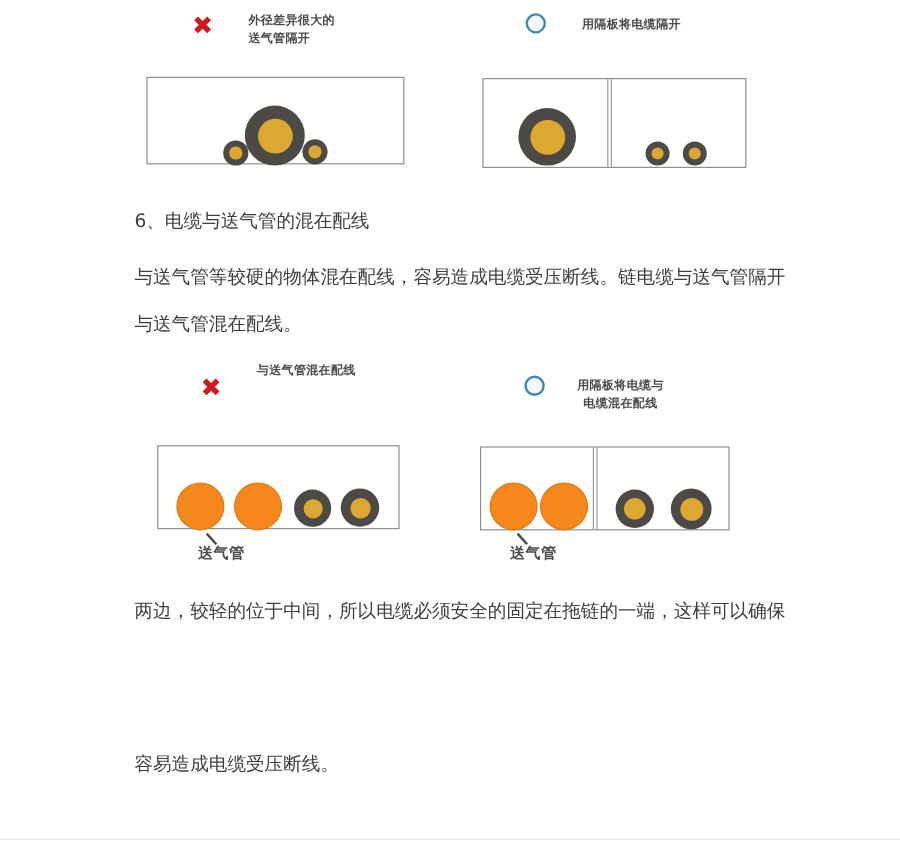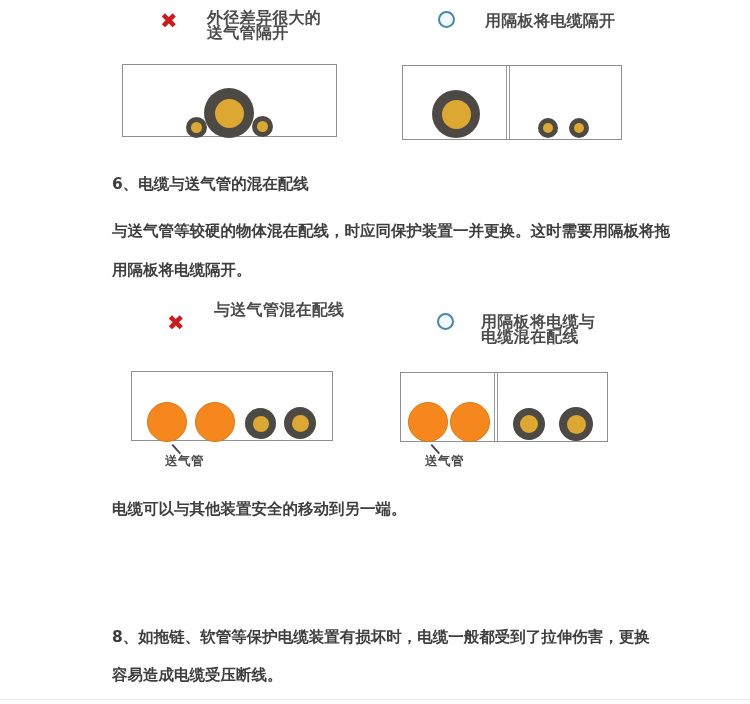--- a/index.html
+++ b/index.html
@@ -13,21 +13,21 @@
   
   .xmark {
     position:absolute; font-size:21px; line-height:1; font-weight:bold;
     color:var(--error-red,#ce1a1c);
   }
   .okcircle {
     position:absolute; width:17px; height:17px; border-radius:50%;
     border:2px solid var(--ok-blue,#4586ad); background:#f2f8fb;
   }
   .caption {
-    position:absolute; font-size:16px; line-height:15px; font-weight:bold;
+    position:absolute; font-size:10px; line-height:15px; font-weight:bold;
     color:var(--text-caption,#4b4b4b); letter-spacing:0.3px; white-space:nowrap;
   }
   
   .dbox {
     position:absolute; border:1px solid var(--box-border,#8f8f8f); background:#fff;
   }
   .partition {
     position:absolute; top:0; bottom:0; width:4px;
     border-left:1px solid #9a9a9a; border-right:1px solid #9a9a9a;
   }
@@ -42,21 +42,21 @@
   }
   .leader {
     position:absolute; width:12px; height:1.5px; background:#4a4a4a;
     transform:rotate(48deg); transform-origin:left top;
   }
   .pipe-label {
     position:absolute; font-size:12.5px; font-weight:bold; letter-spacing:0.5px;
     color:var(--text-caption,#4b4b4b); white-space:nowrap;
   }
   
-  .sec { position:absolute; white-space:nowrap;font-weight:bold; }
+  .sec { position:absolute; white-space:nowrap; }
   .sec .ln { font-size:15.5px; color:var(--text-body,#3e3e3e); }
   .heading6 { left:112px; top:174px; line-height:20px; }
   .para6    { left:112px; top:212px; line-height:39px; }
   .para7    { left:112px; top:490px; line-height:38px; }
   .para8    { left:112px; top:618px; line-height:38px; }
   .bottom-rule { position:absolute; left:0; top:699px; width:750px; height:1px; background:#e9e9e9; }
 </style>
 </head>
 <body>
 
@@ -95,31 +95,31 @@
     </div>
     <div class="cable" style="left:166px; top:52px; width:20px; height:20px;">
       <span class="core" style="width:10px; height:10px;"></span>
     </div>
   </div>
 
   <div class="sec heading6">
     <div class="ln">6、电缆与送气管的混在配线</div>
   </div>
   <div class="sec para6">
-    <div class="ln">与送气管等较硬的物体混在配线，时应同保护装置一并更换。这时需要用隔板将拖</div>
-    <div class="ln">用隔板将电缆隔开。</div>
+    <div class="ln">与送气管等较硬的物体混在配线，容易造成电缆受压断线。链电缆与送气管隔开</div>
+    <div class="ln">与送气管混在配线。</div>
   </div>
 
   <span class="xmark" style="left:167px; top:313px;">✖</span>
   <div class="caption" style="left:214px; top:302px;">
     <div>与送气管混在配线</div>
   </div>
 
   <span class="okcircle" style="left:437px; top:313px;"></span>
-  <div class="caption" style="left:481px; top:314px;">
+  <div class="caption" style="left:481px; top:314px;text-align:center;">
     <div>用隔板将电缆与</div>
     <div>电缆混在配线</div>
   </div>
 
   <div class="dbox" style="left:131px; top:371px; width:202px; height:70px;">
     <div class="pipe" style="left:15px; top:30px; width:40px; height:40px;"></div>
     <div class="pipe" style="left:63px; top:30px; width:40px; height:40px;"></div>
     <div class="cable" style="left:113px; top:36px; width:31px; height:31px;">
       <span class="core" style="width:16px; height:16px;"></span>
     </div>
@@ -138,22 +138,21 @@
       <span class="core" style="width:18px; height:18px;"></span>
     </div>
     <div class="cable" style="left:158px; top:34px; width:34px; height:34px;">
       <span class="core" style="width:19px; height:19px;"></span>
     </div>
   </div>
   <div class="leader" style="left:432px; top:444px;"></div>
   <div class="pipe-label" style="left:425px; top:453px;">送气管</div>
 
   <div class="sec para7">
-    <div class="ln">电缆可以与其他装置安全的移动到另一端。</div>
+    <div class="ln">两边，较轻的位于中间，所以电缆必须安全的固定在拖链的一端，这样可以确保</div>
   </div>
 
   <div class="sec para8">
-    <div class="ln">8、如拖链、软管等保护电缆装置有损坏时，电缆一般都受到了拉伸伤害，更换</div>
     <div class="ln">容易造成电缆受压断线。</div>
   </div>
 
   <div class="bottom-rule"></div>
 </div>
 
 </body></html>

